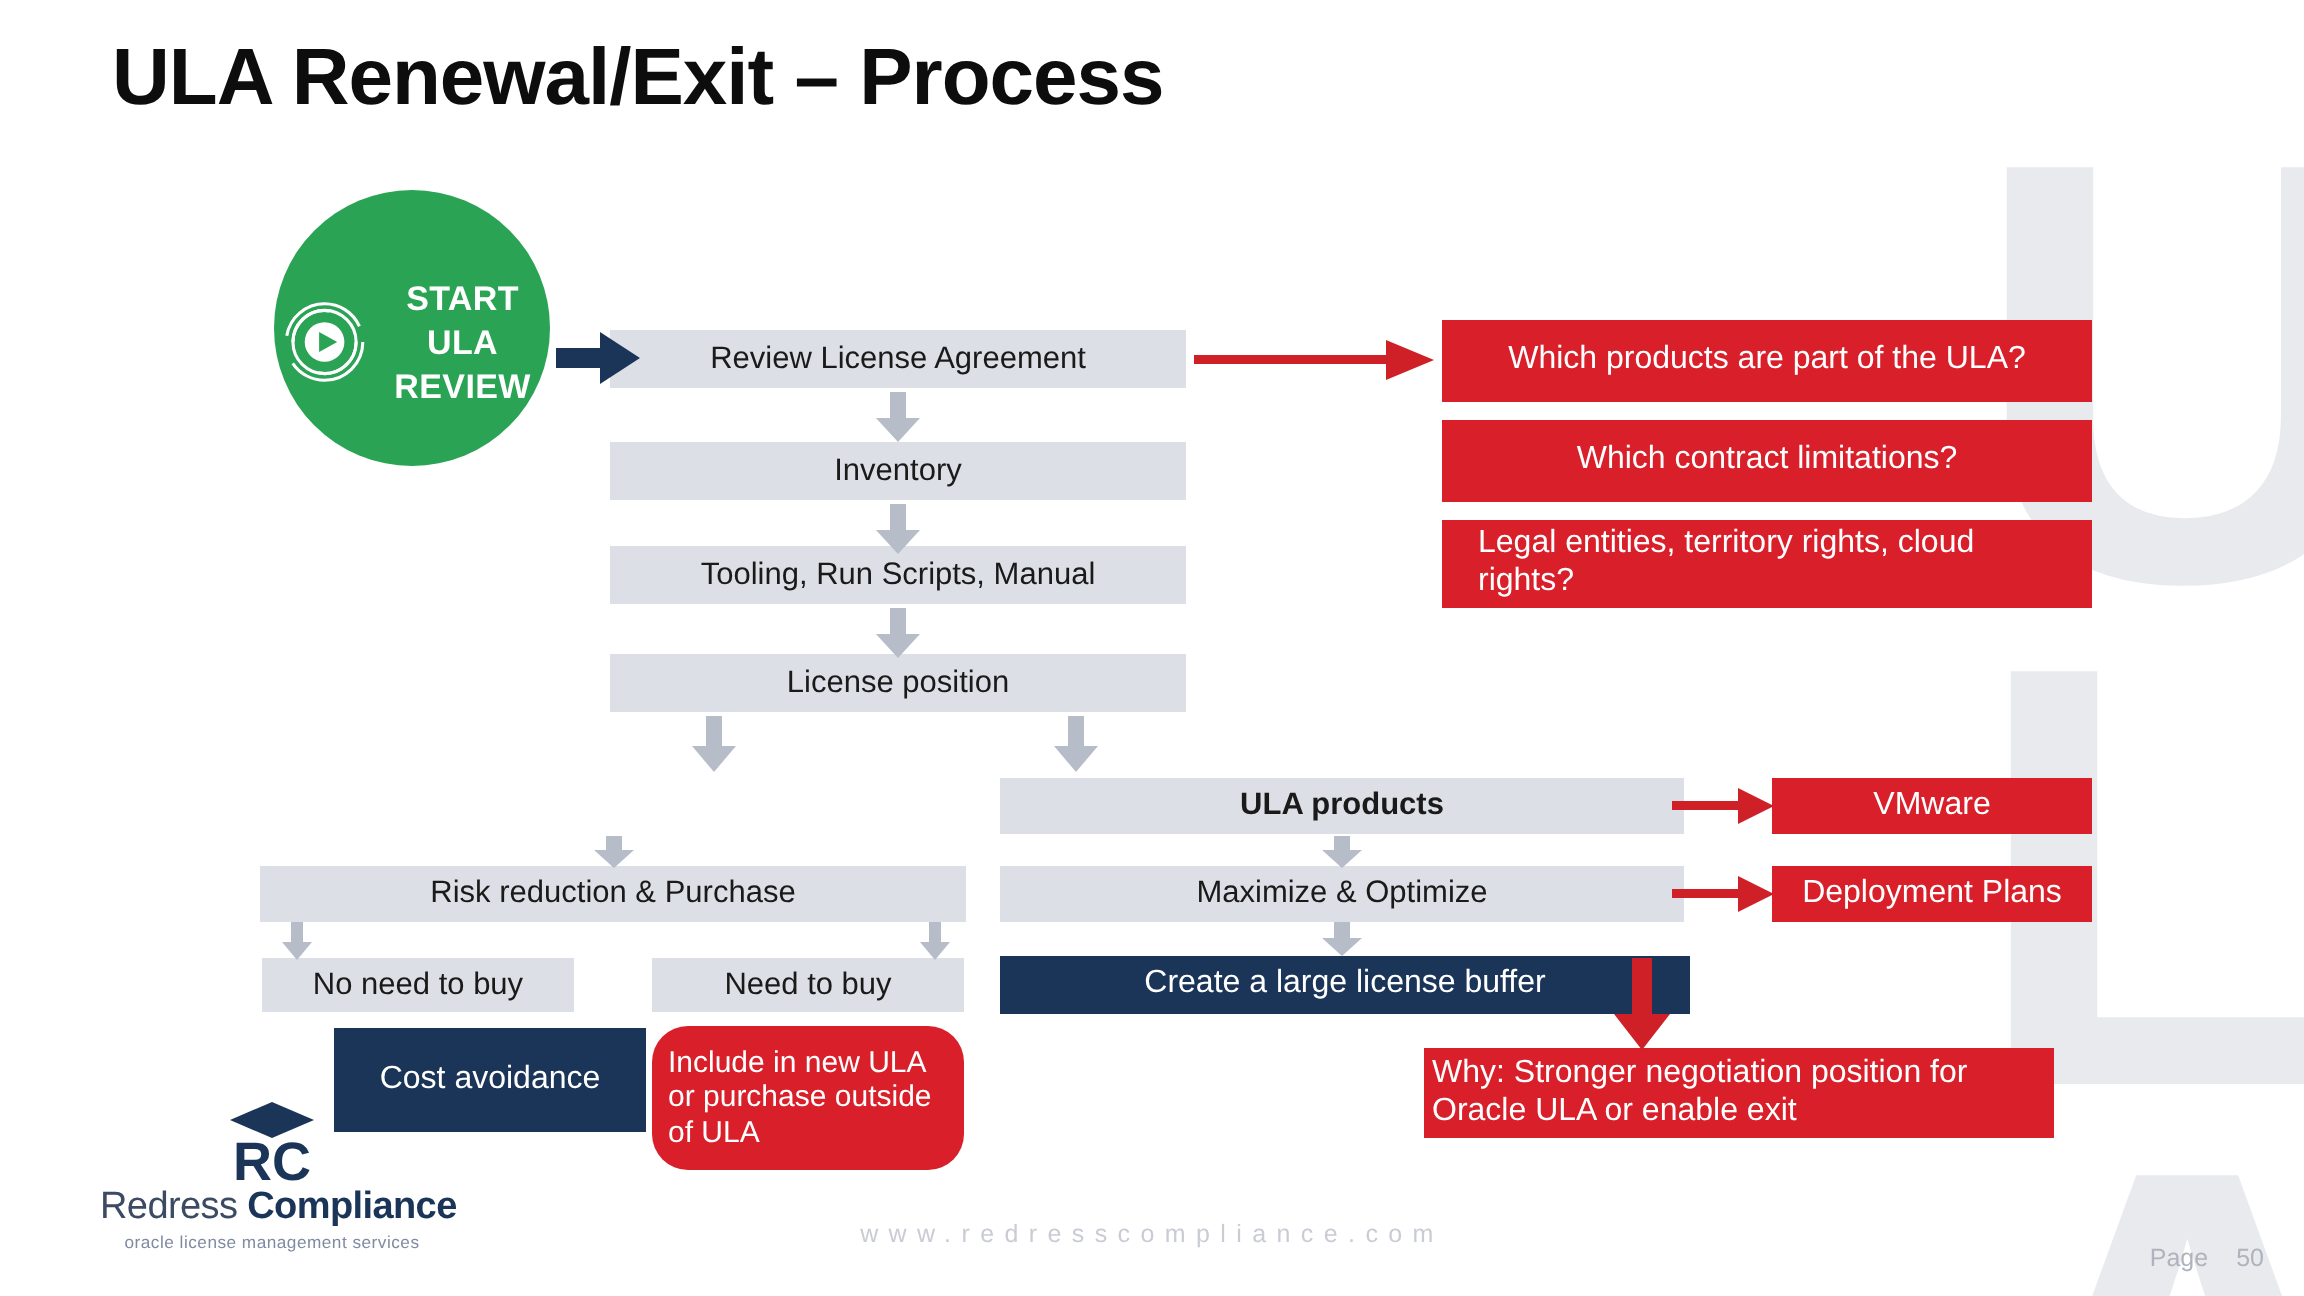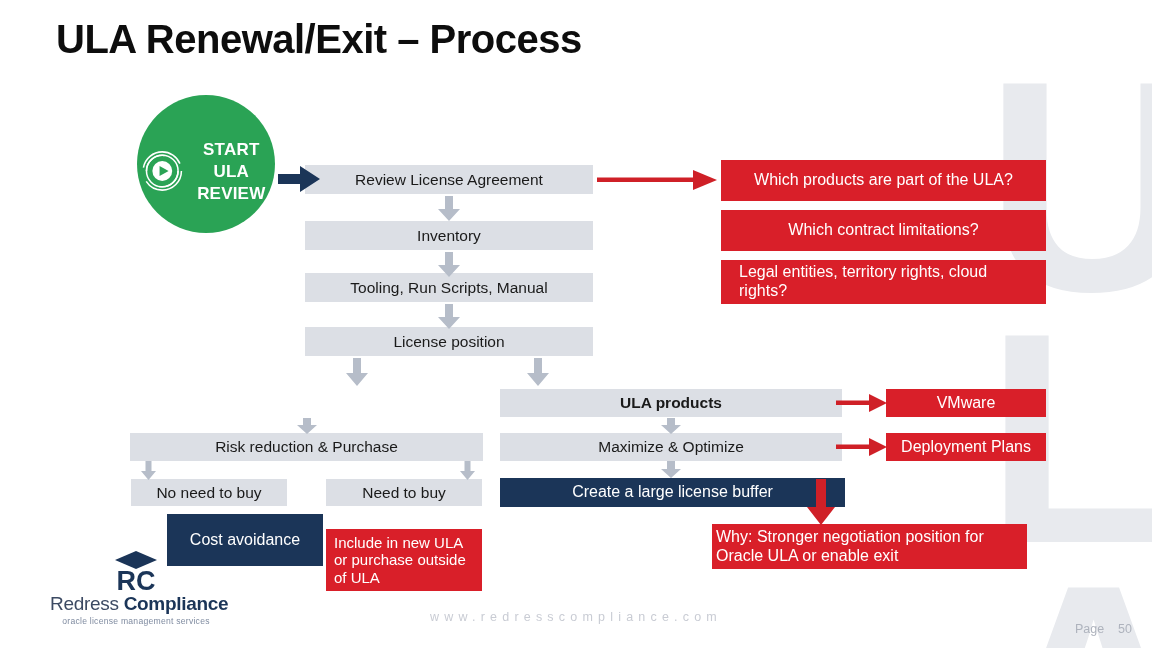--- a/index.html
+++ b/index.html
@@ -263,21 +263,21 @@
   <div class="box gray" style="left:131px; top:479px; width:156px; height:27px;">
     <span>No need to buy</span>
   </div>
   <div class="box gray" style="left:326px; top:479px; width:156px; height:27px;">
     <span>Need to buy</span>
   </div>
 
   <div class="box navy" style="left:131px; top:514px; width:156px; height:52px;margin-left:36px;">
     <span>Cost avoidance</span>
   </div>
-  <div class="box red" style="left:326px; top:529px; width:156px; height:62px; padding:0 8px; font-size:15px;">
+  <div class="box red" style="left:326px; top:513px; width:156px; height:72px; padding:0 8px; font-size:15px;border-radius:18px;">
     <span>Include in new ULA or purchase outside of ULA</span>
   </div>
 
   <div class="box gray" style="left:500px; top:389px; width:342px; height:28px;font-weight:bold;">
     <span>ULA products</span>
   </div>
 
   <svg class="down-arrow" style="left:660px; top:418px; width:22px; height:16px;" viewBox="0 0 22 16">
     <polygon points="7,0 15,0 15,7 21,7 11,16 1,7 7,7" fill="#b6bdc9"></polygon>
   </svg>

